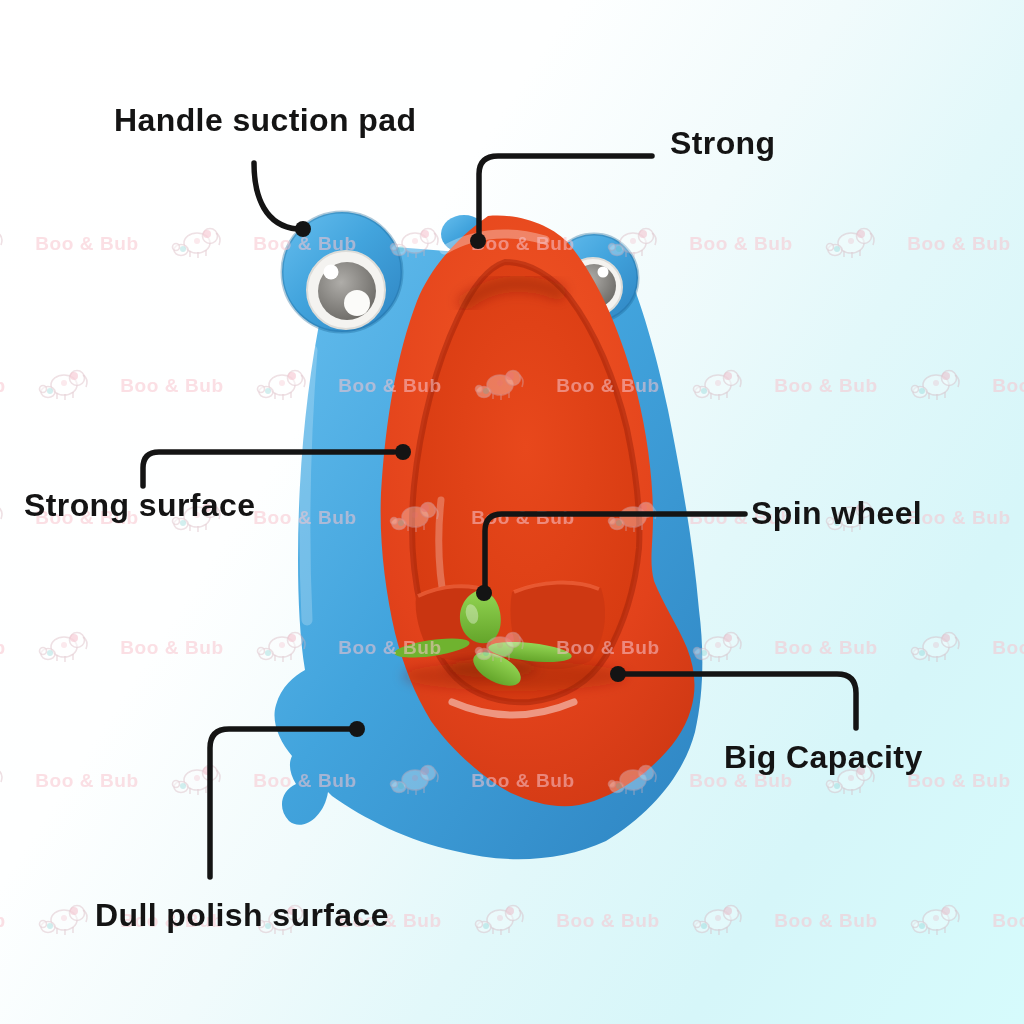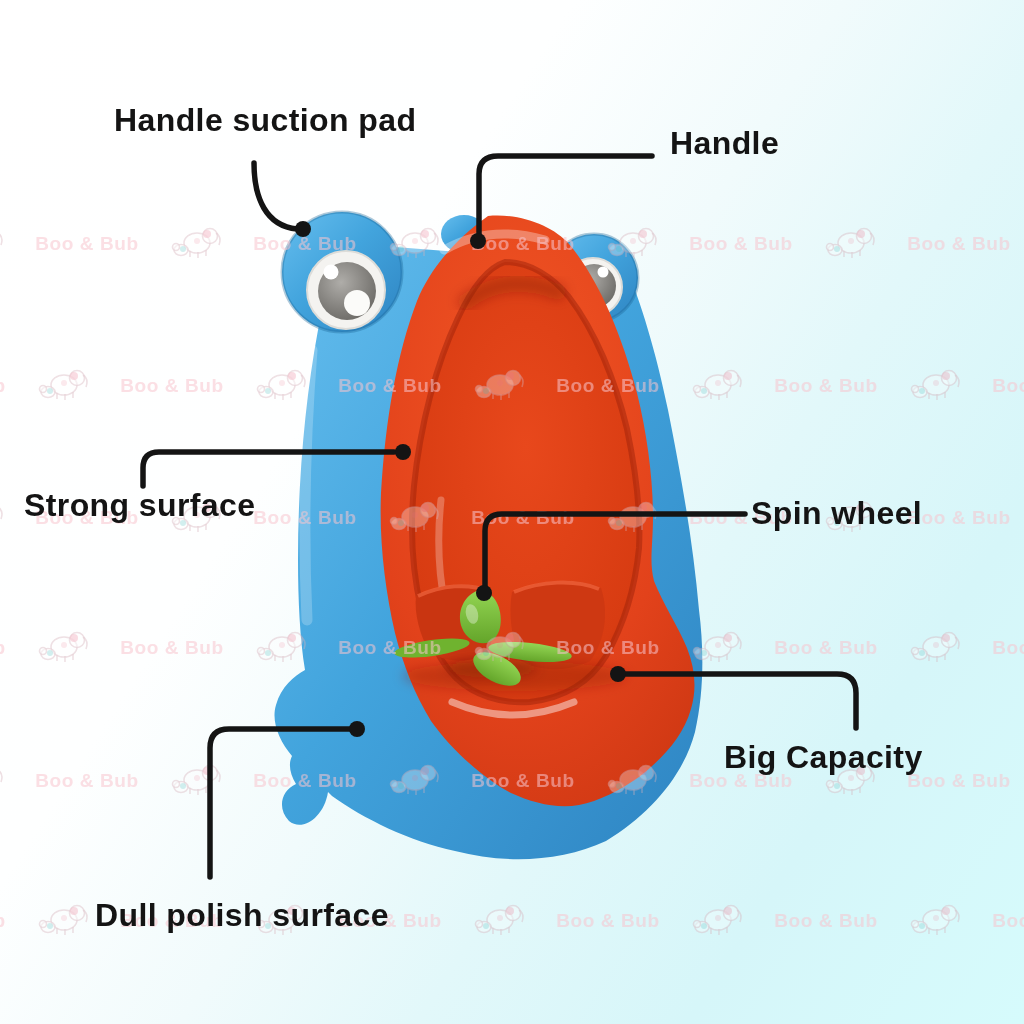--- a/index.html
+++ b/index.html
@@ -598,18 +598,18 @@
       <circle cx="303" cy="229" r="8"></circle>
       <circle cx="478" cy="241" r="8"></circle>
       <circle cx="403" cy="452" r="8"></circle>
       <circle cx="484" cy="593" r="8"></circle>
       <circle cx="618" cy="674" r="8"></circle>
       <circle cx="357" cy="729" r="8"></circle>
     </g>
   </svg>
 
   <div class="label" style="left:114px;top:103px">Handle suction pad</div>
-  <div class="label" style="left:670px;top:126px">Handle</div>
+  <div class="label" style="left:670px;top:126px">Strong</div>
   <div class="label" style="left:24px;top:488px">Strong surface</div>
   <div class="label" style="left:751px;top:496px">Spin wheel</div>
   <div class="label" style="left:724px;top:740px">Big Capacity</div>
   <div class="label" style="left:95px;top:898px">Dull polish surface</div>
 </div>
 
 </body></html>

